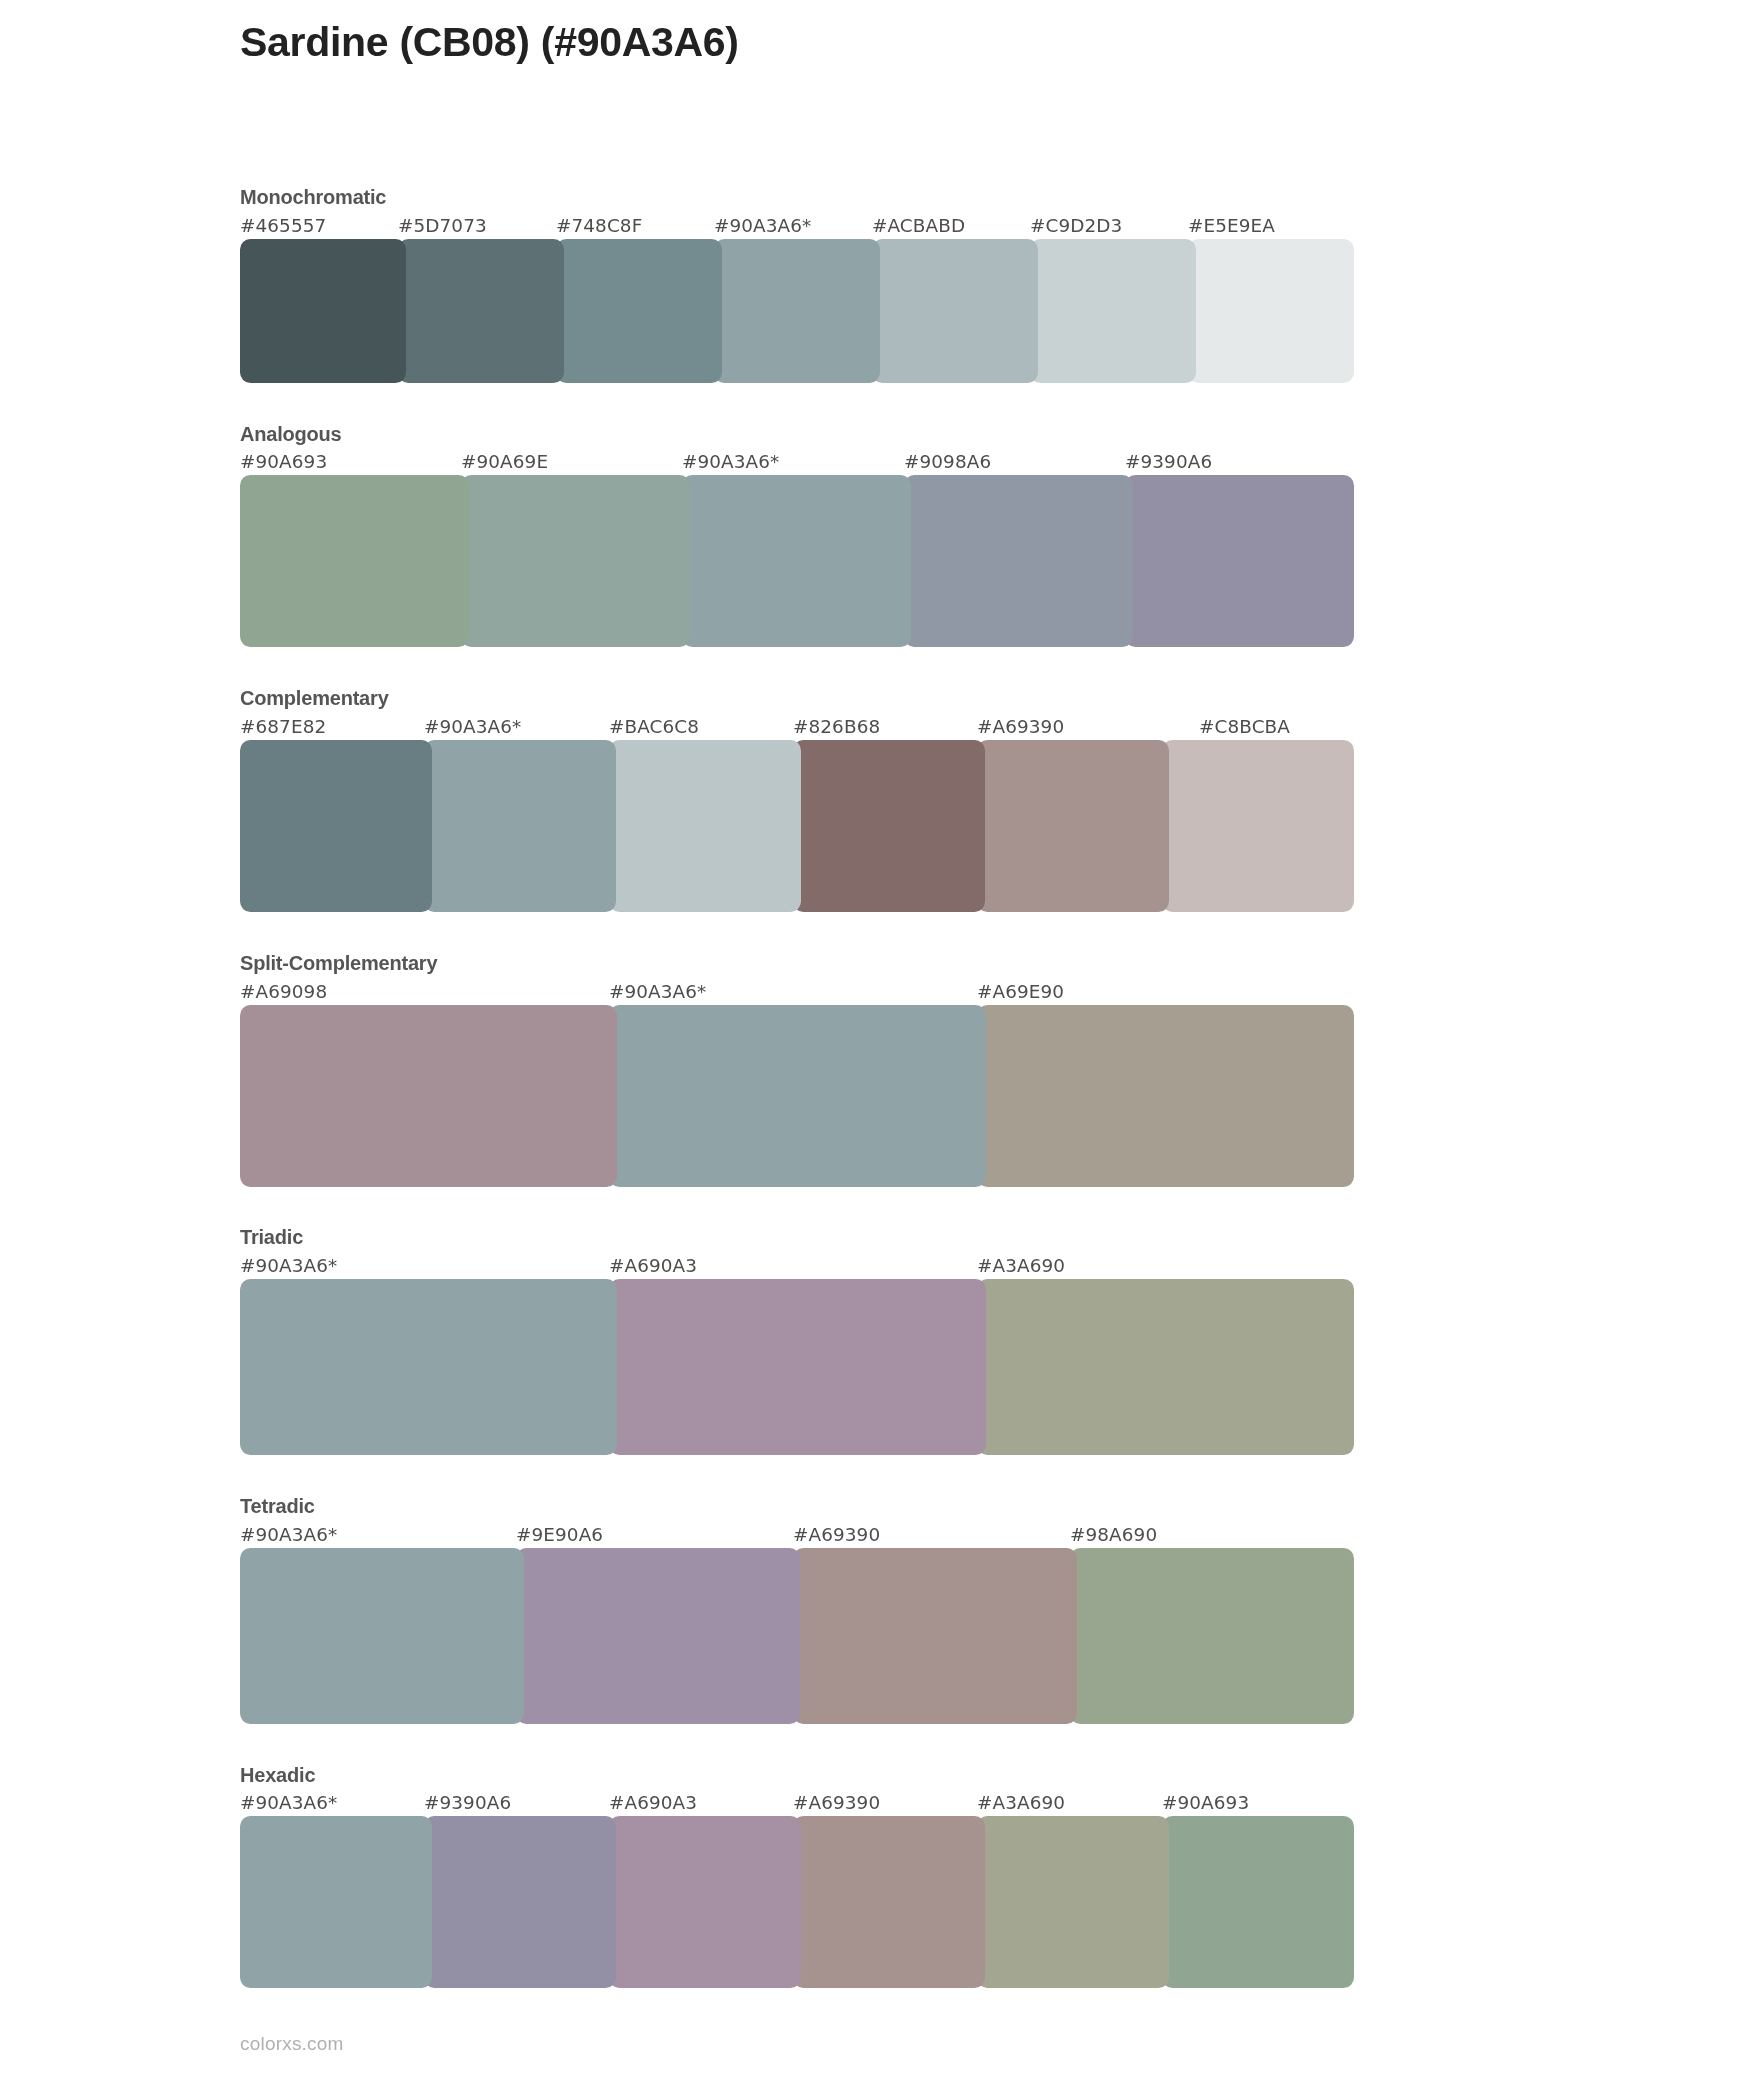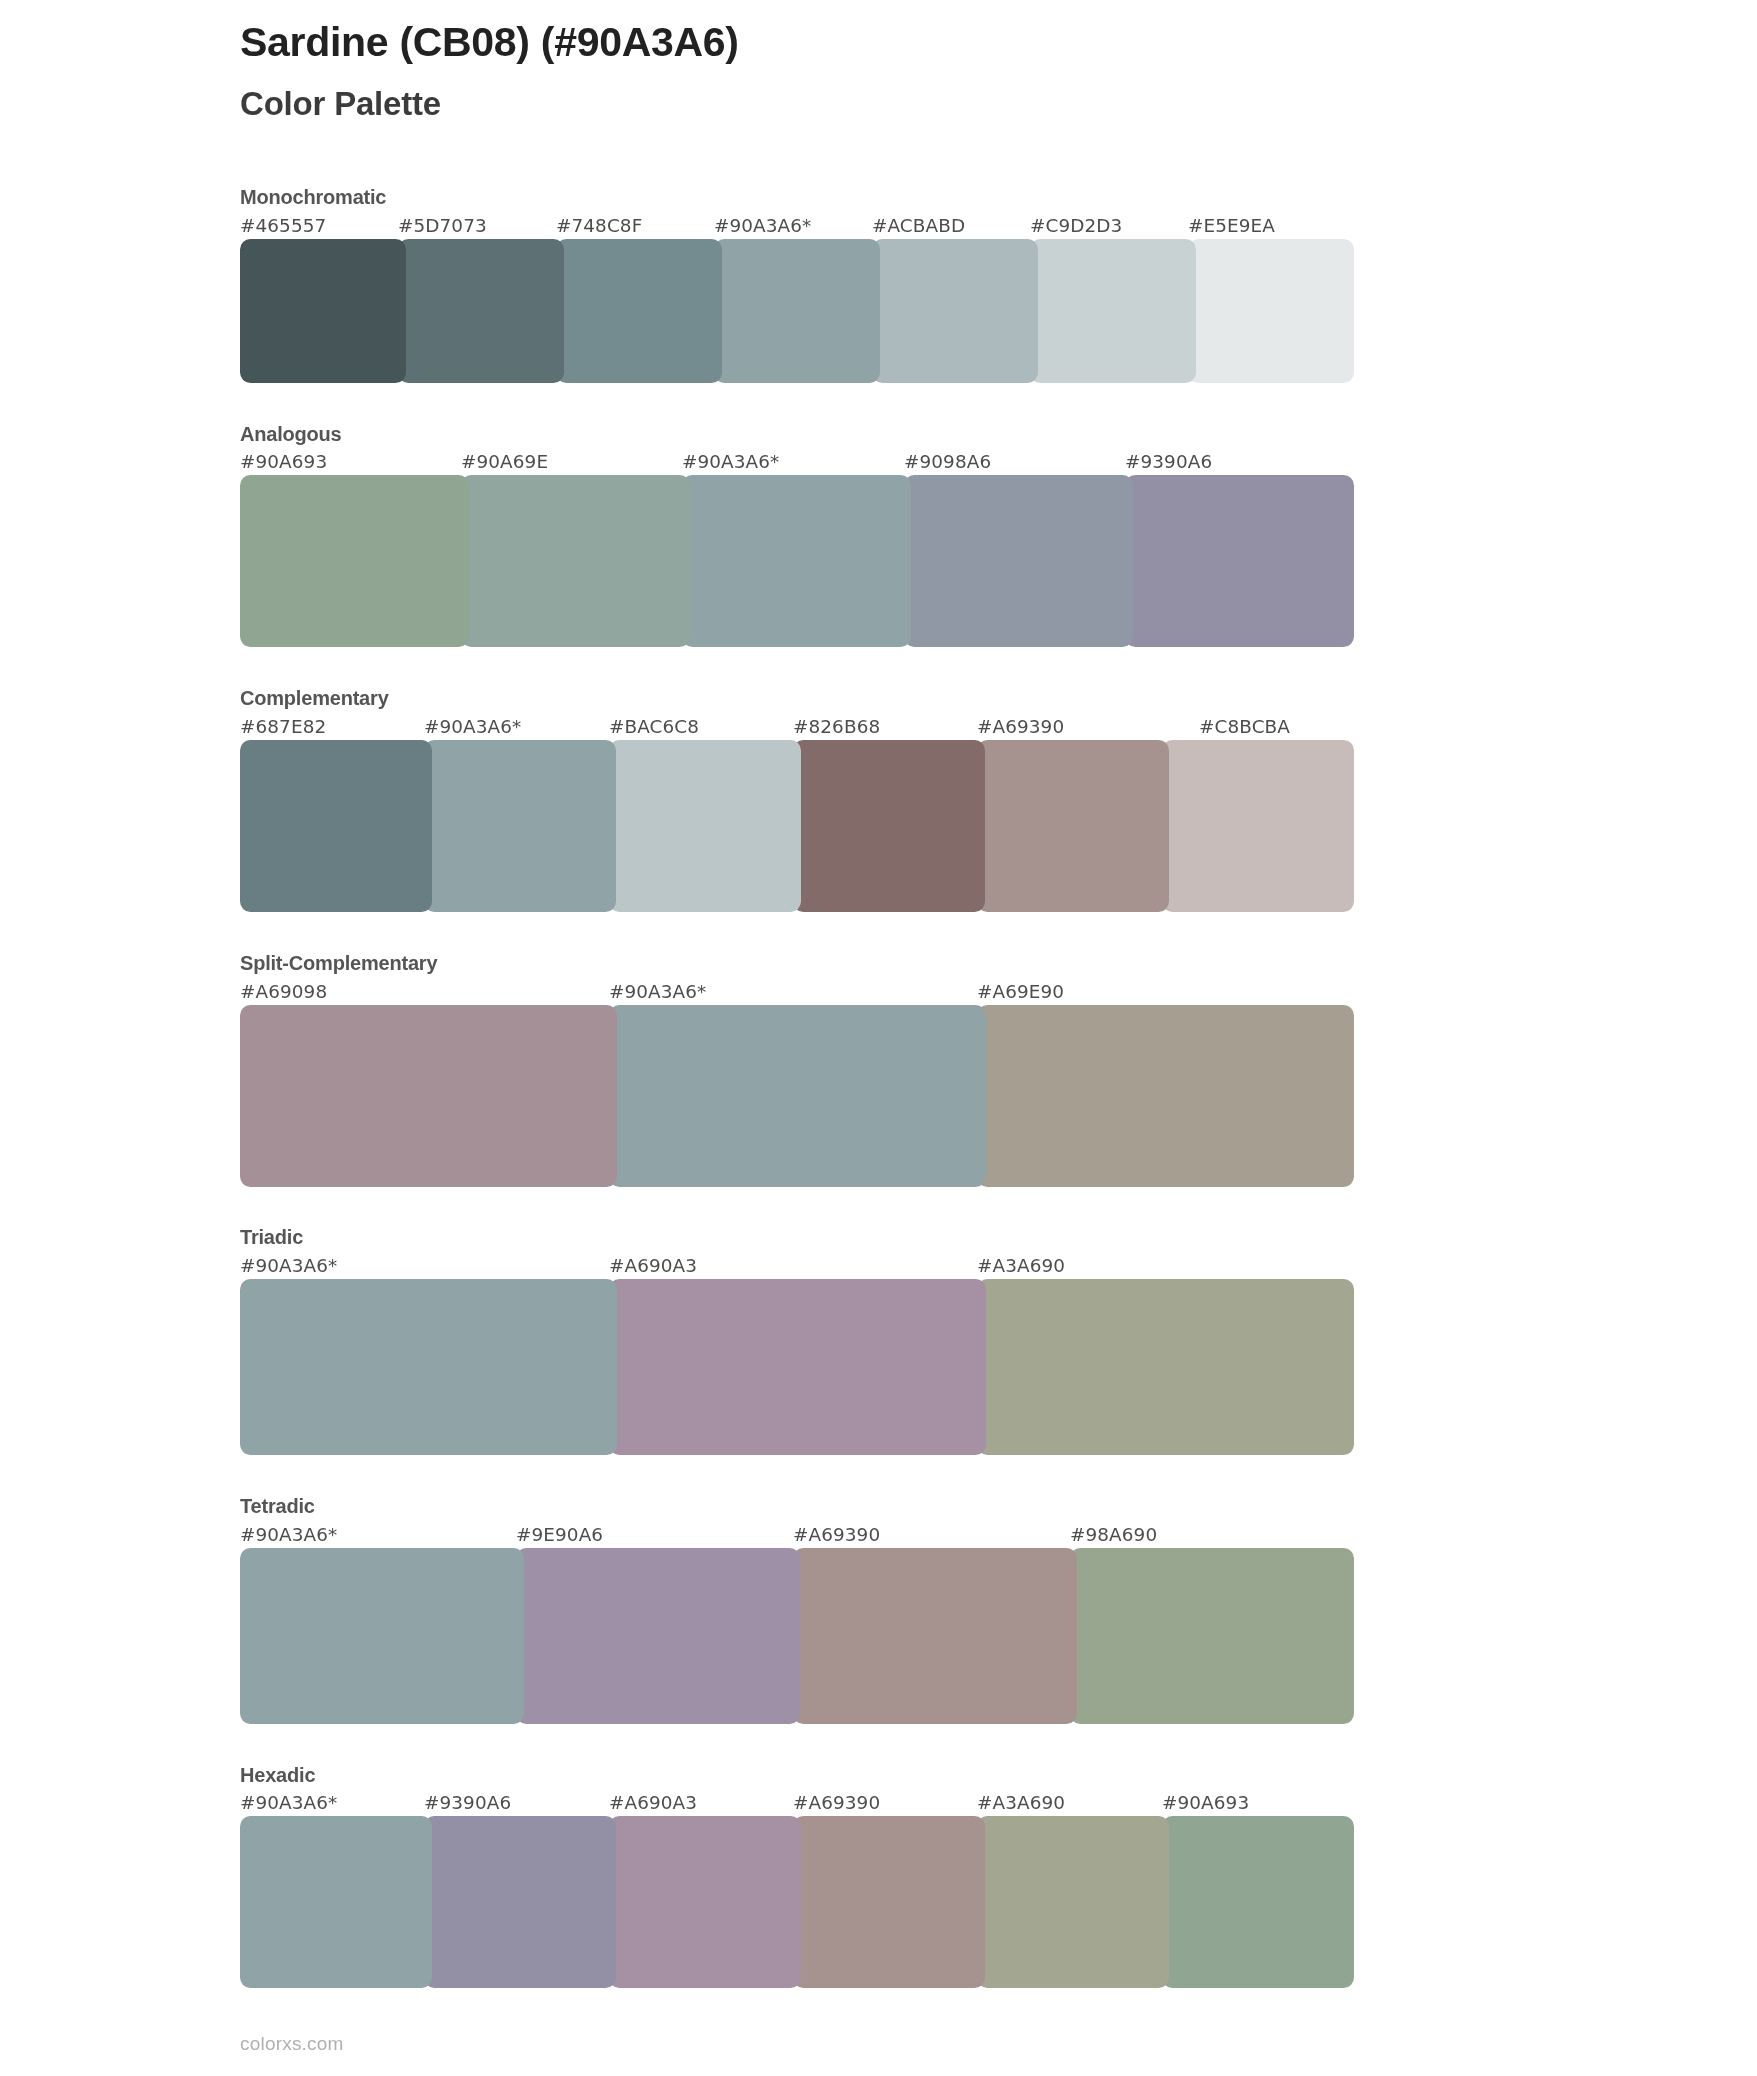--- a/index.html
+++ b/index.html
@@ -105,21 +105,20 @@
     letter-spacing: 0.2px;
   }
 </style>
 </head>
 <body>
 
 <div class="page">
 
   <div class="header">
     <h1 class="page-title">Sardine (CB08) (#90A3A6)</h1>
-    <h2 class="page-subtitle">Color Palette</h2>
   </div>
 
   <div class="sections" id="sections-root">
       <div class="section">
         <div class="section-title">Monochromatic</div>
         <div class="swatch-labels">
           <div class="swatch-label" style="left: 0px;">#465557</div>
           <div class="swatch-label" style="left: 158px; text-align: center;">#5D7073</div>
           <div class="swatch-label" style="left: 316px;">#748C8F</div>
           <div class="swatch-label" style="left: 474px;">#90A3A6*</div>

